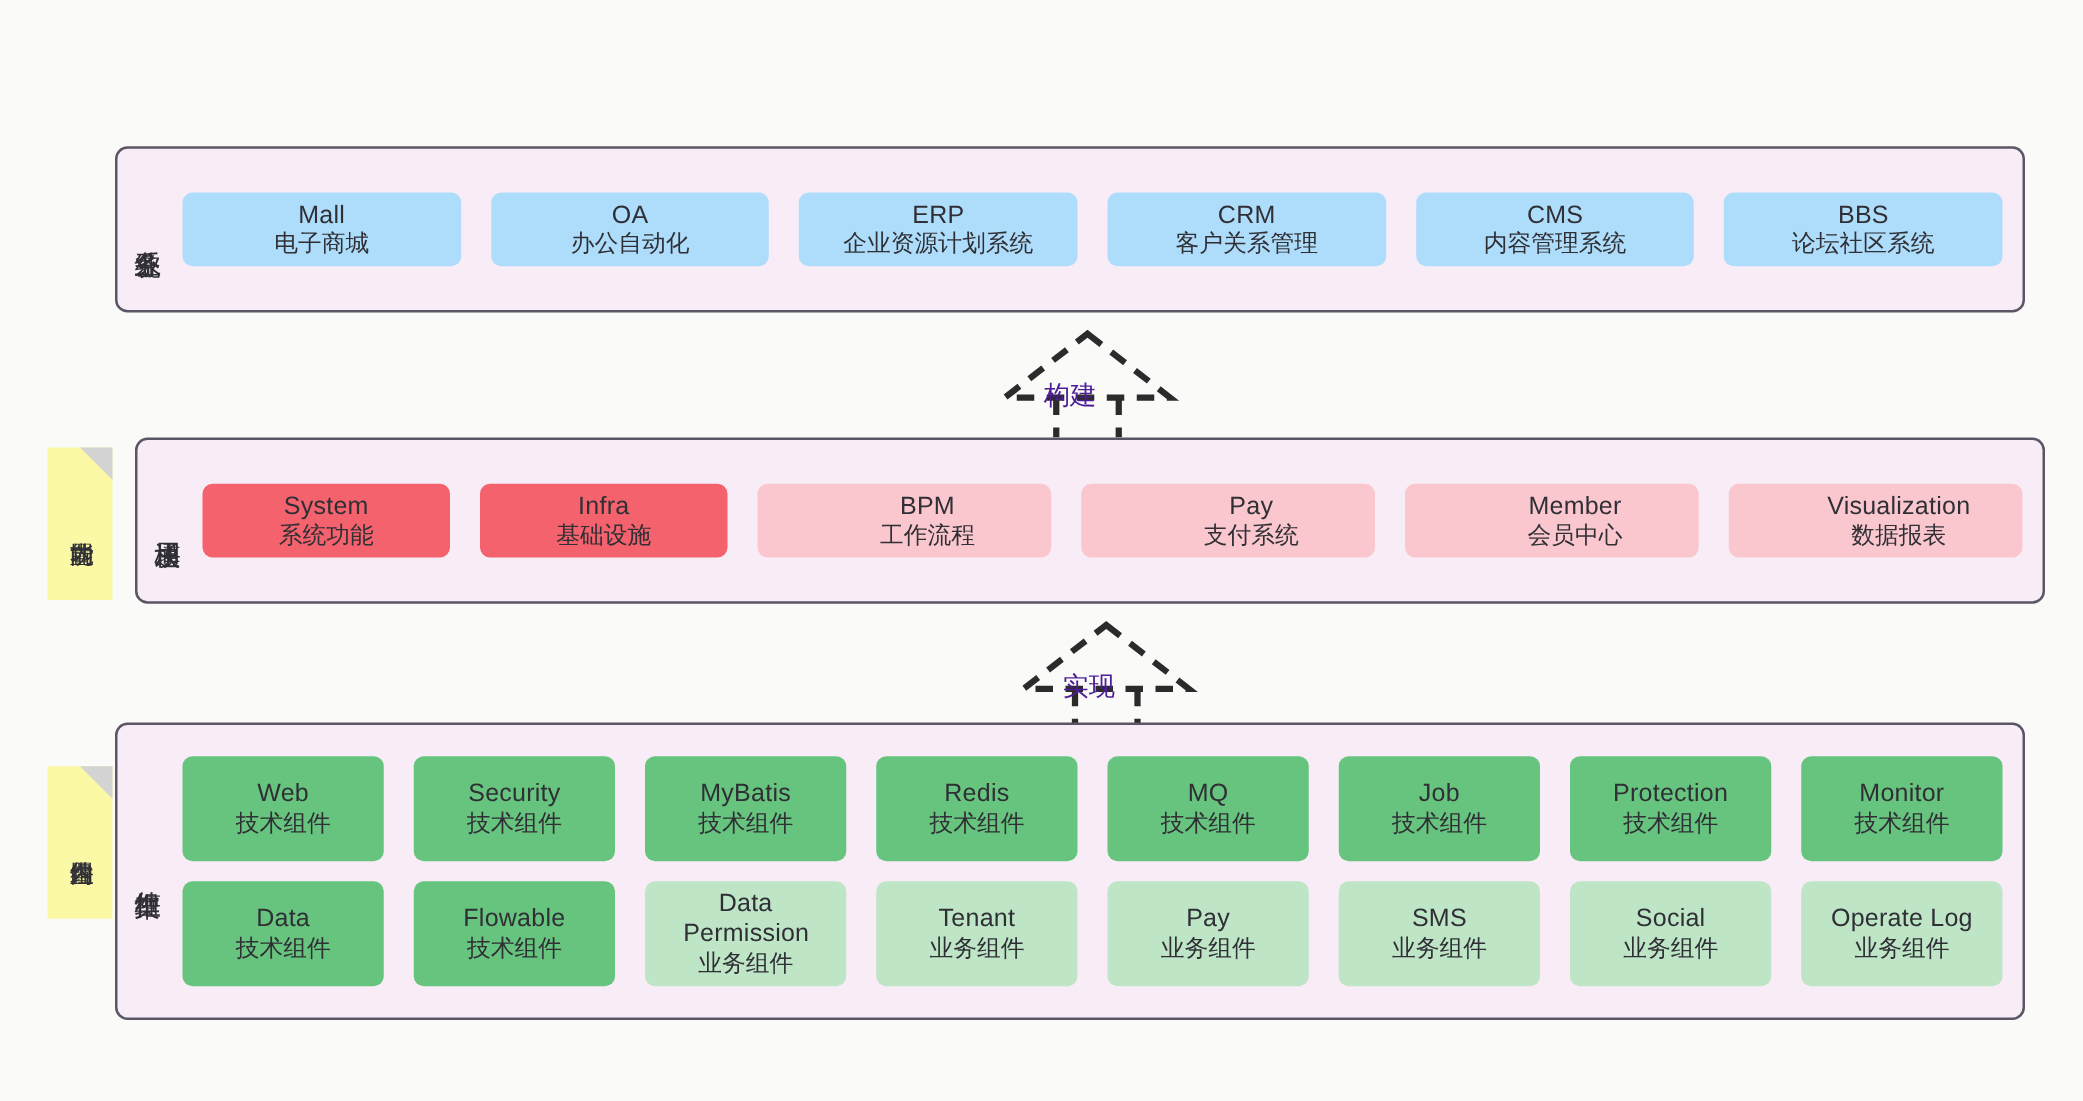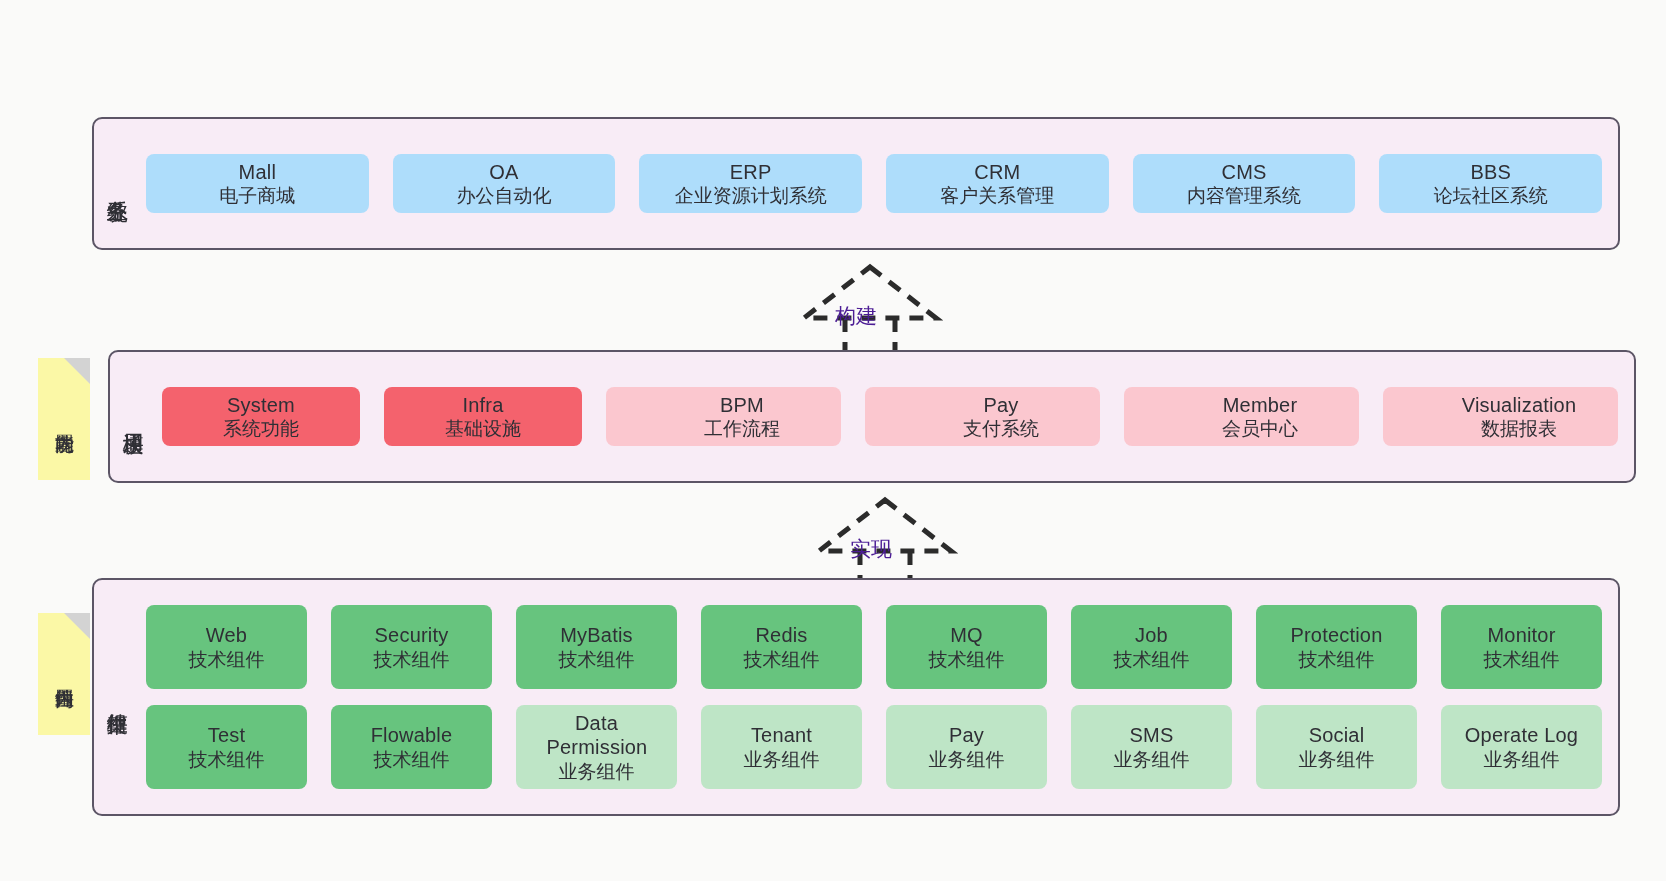--- a/index.html
+++ b/index.html
@@ -267,21 +267,21 @@
           <span class="cn">技术组件</span>
         </div>
         <div class="card c-green" style="height:84px">
           <span class="en">Monitor</span>
           <span class="cn">技术组件</span>
         </div>
       </div>
 
       <div class="row">
         <div class="card c-green" style="height:84px">
-          <span class="en">Test</span>
+          <span class="en">Data</span>
           <span class="cn">技术组件</span>
         </div>
         <div class="card c-green" style="height:84px">
           <span class="en">Flowable</span>
           <span class="cn">技术组件</span>
         </div>
         <div class="card c-lightgreen" style="height:84px">
           <span class="en" style="max-width:100px">Data Permission</span>
           <span class="cn">业务组件</span>
         </div>

